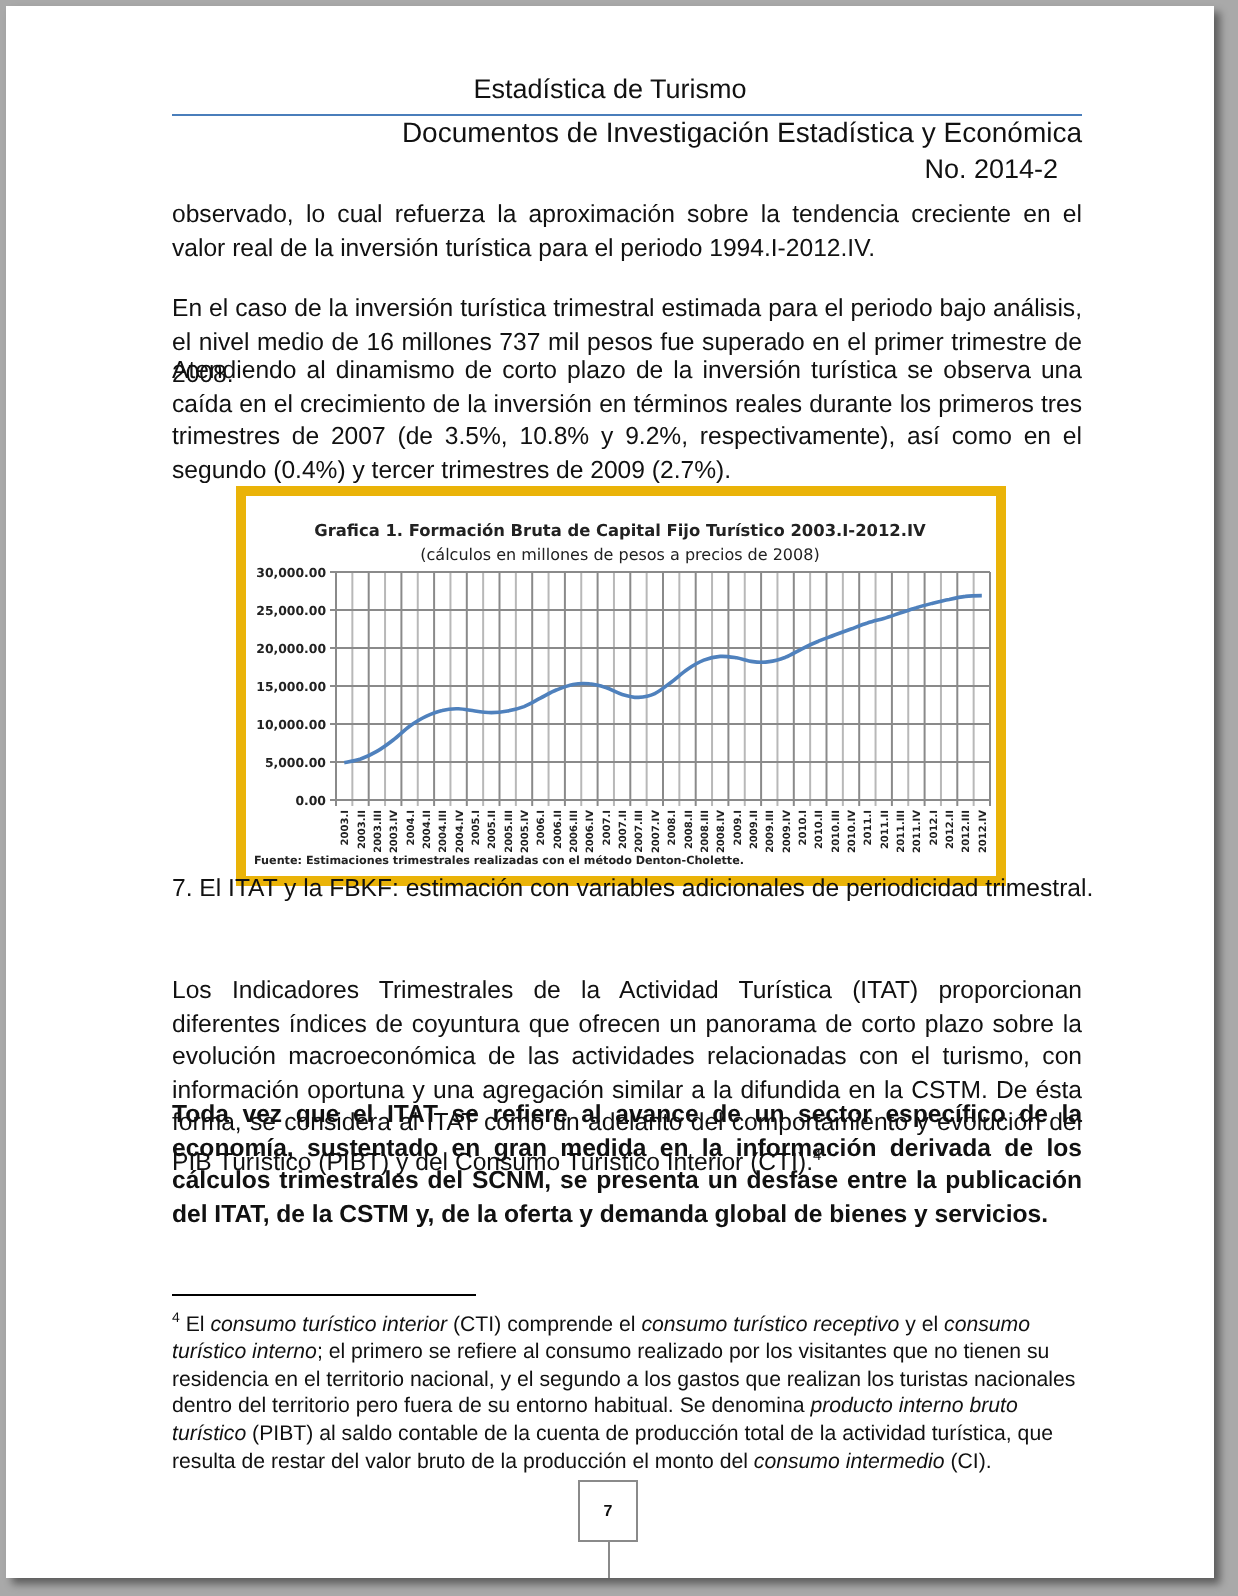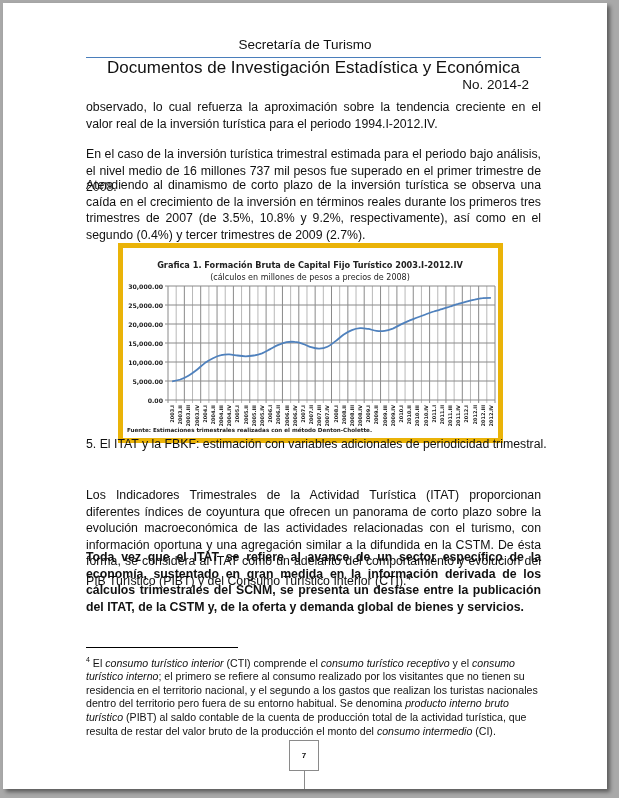--- a/index.html
+++ b/index.html
@@ -1,20 +1,20 @@
 <!DOCTYPE html>
 <html><head>
 <meta charset="utf-8">
 <style>
   html, body { margin:0; padding:0; }
   body { width:619px; height:798px; background:#a9a9a9; position:relative; overflow:hidden; font-family:"Liberation Sans", sans-serif; color:#111; }
   .page { position:absolute; left:3px; top:3px; width:604px; height:786px; background:#fff; box-shadow: 3px 3px 4px rgba(0,0,0,0.45); overflow:hidden; }
   .hdr-title { position:absolute; left:0; width:604px; top:34px; text-align:center; font-size:13.5px; }
   .hdr-rule { position:absolute; left:83px; width:455px; top:54px; height:0; border-top:1.5px solid #4a7ebb; }
-  .hdr-sub { position:absolute; left:83px; width:455px; top:55px; text-align:center; font-size:17px; }
+  .hdr-sub { position:absolute; left:83px; width:455px; top:55px; text-align:right; font-size:14px; }
   .hdr-no { position:absolute; right:78px; top:74px; font-size:13.5px;margin-left:16px; }
   .para { position:absolute; left:83px; width:455px; font-size:12.3px; line-height:16.5px; text-align:justify; margin:0; }
   .p1 { top:96px; }
   .p2 { top:143px; }
   .p3 { top:174px; }
   .heading { position:absolute; left:83px; width:470px; top:434px; font-size:12.3px; }
   .p4 { top:484px; }
   .p5 { top:546px;font-weight:bold; }
   .fn-rule { position:absolute; left:83px; width:152px; top:644px; border-top:1px solid #000; }
   .footnote { position:absolute; left:83px; width:460px; top:650px; font-size:10.6px; line-height:13.6px; margin:0; }
@@ -22,21 +22,21 @@
   .chart-box { position:absolute; left:115px; top:240px; width:375px; height:190px; border:5px solid #eab308; background:#fff; }
   .chart-svg { position:absolute; left:0; top:0; }
   .pn-box { position:absolute; left:286px; top:737px; width:28px; height:29px; border:1px solid #8a8a8a; background:#fff; text-align:center; font-size:8px; font-weight:bold; line-height:29px; }
   .pn-line { position:absolute; left:301px; top:767px; width:1px; height:19px; background:#8a8a8a; }
   sup.ref { font-size:7.5px; }
 </style>
 </head>
 <body>
 
 <div class="page">
-  <div class="hdr-title">Secretaría de Turismo</div>
+  <div class="hdr-title">Estadística de Turismo</div>
   <div class="hdr-rule"></div>
   <div class="hdr-sub">Documentos de Investigación Estadística y Económica</div>
   <div class="hdr-no">No. 2014-2</div>
 
   <p class="para p1">observado, lo cual refuerza la aproximación sobre la tendencia creciente en el valor real de la inversión turística para el periodo 1994.I-2012.IV.</p>
   <p class="para p2">En el caso de la inversión turística trimestral estimada para el periodo bajo análisis, el nivel medio de 16 millones 737 mil pesos fue superado en el primer trimestre de 2008.</p>
   <p class="para p3">Atendiendo al dinamismo de corto plazo de la inversión turística se observa una caída en el crecimiento de la inversión en términos reales durante los primeros tres trimestres de 2007 (de 3.5%, 10.8% y 9.2%, respectivamente), así como en el segundo (0.4%) y tercer trimestres de 2009 (2.7%).</p>
 
   <div class="chart-box">
     <svg class="chart-svg" id="chart" width="375" height="190">
@@ -183,21 +183,21 @@
           <circle cx="335.21250000000003" cy="55.86" r="0.01" fill="#4f81bd"></circle>
           <circle cx="343.38750000000005" cy="53.58000000000001" r="0.01" fill="#4f81bd"></circle>
           <circle cx="351.5625" cy="51.67999999999999" r="0.01" fill="#4f81bd"></circle>
           <circle cx="359.7375" cy="50.16" r="0.01" fill="#4f81bd"></circle>
           <circle cx="367.9125" cy="49.78" r="0.01" fill="#4f81bd"></circle>
         </g>
       <text x="4" y="184" font-family="DejaVu Sans, sans-serif" font-size="5.6" font-weight="bold" fill="#222">Fuente: Estimaciones trimestrales realizadas con el método Denton-Cholette.</text>
     </svg>
   </div>
 
-  <div class="heading">5. El ITAT y la FBKF: estimación con variables adicionales de periodicidad trimestral.</div>
+  <div class="heading">7. El ITAT y la FBKF: estimación con variables adicionales de periodicidad trimestral.</div>
   <p class="para p4"><span>Los Indicadores Trimestrales de la Actividad Turística (ITAT) proporcionan diferentes índices de coyuntura que ofrecen un panorama de corto plazo sobre la evolución macroeconómica de las actividades relacionadas con el turismo, con información oportuna y una agregación similar a la difundida en la CSTM. De ésta forma, se considera al ITAT como un adelanto del comportamiento y evolución del PIB Turístico (PIBT) y del Consumo Turístico Interior (CTI).</span><sup class="ref">4</sup></p>
   <p class="para p5">Toda vez que el ITAT se refiere al avance de un sector específico de la economía, sustentado en gran medida en la información derivada de los cálculos trimestrales del SCNM, se presenta un desfase entre la publicación del ITAT, de la CSTM y, de la oferta y demanda global de bienes y servicios.</p>
 
   <div class="fn-rule"></div>
   <p class="footnote" id="footnote"><sup>4</sup><span> El </span><span style="font-style: italic;">consumo turístico interior</span><span> (CTI) comprende el </span><span style="font-style: italic;">consumo turístico receptivo</span><span> y el </span><span style="font-style: italic;">consumo turístico interno</span><span>; el primero se refiere al consumo realizado por los visitantes que no tienen su residencia en el territorio nacional, y el segundo a los gastos que realizan los turistas nacionales dentro del territorio pero fuera de su entorno habitual. Se denomina </span><span style="font-style: italic;">producto interno bruto turístico</span><span> (PIBT) al saldo contable de la cuenta de producción total de la actividad turística, que resulta de restar del valor bruto de la producción el monto del </span><span style="font-style: italic;">consumo intermedio</span><span> (CI).</span></p>
 
   <div class="pn-box">7</div>
   <div class="pn-line"></div>
 </div>
 

